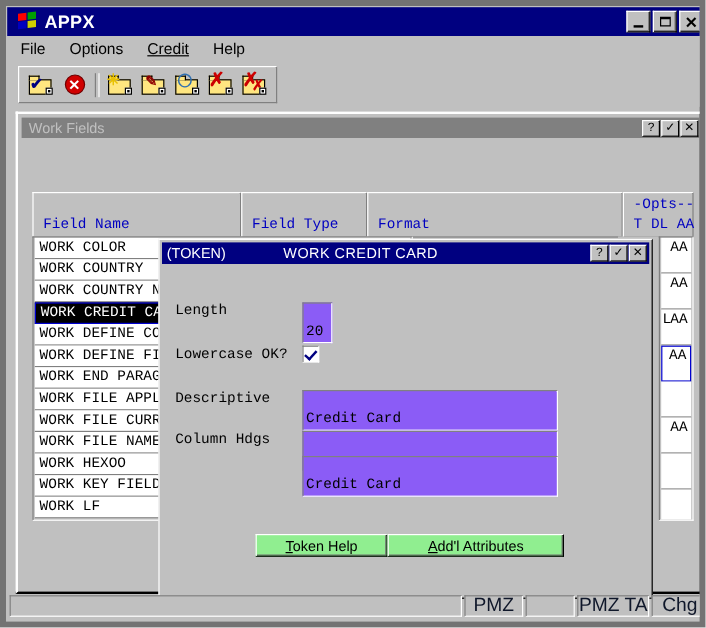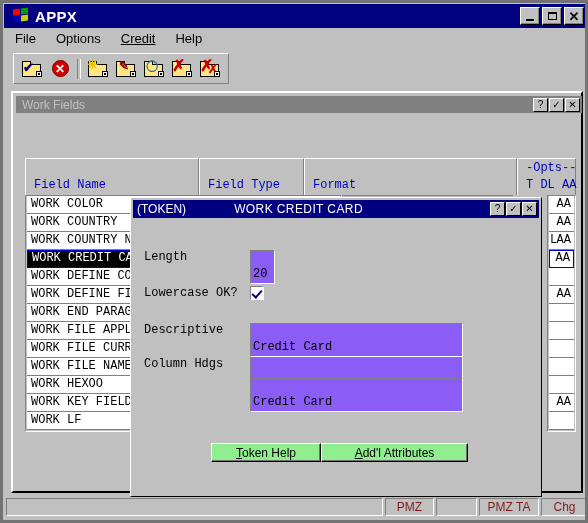--- a/index.html
+++ b/index.html
@@ -12,21 +12,21 @@
     font-size: 12px;
     -webkit-font-smoothing: none;
   }
   #app {
     position: relative;
     width: 588px;
     height: 523px;
     overflow: hidden;
     background: #c0c0c0;
     box-sizing: border-box;
-    border: 3px solid #737373;
+    border: 5px solid #737373;
   }
   .out2 {
     border-top: 2px solid #ffffff;
     border-left: 2px solid #ffffff;
     border-right: 2px solid #000000;
     border-bottom: 2px solid #000000;
   }
 
   
   #titlebar {
@@ -282,21 +282,21 @@
     width: 29px; height: 237px;
     border-top: 1px solid #808080;
     border-left: 1px solid #808080;
     border-right: 1px solid #ffffff;
     border-bottom: 1px solid #ffffff;
     box-sizing: border-box;
     background: #c0c0c0;
     overflow: hidden;
   }
   .orow {
-    height: 18px;
+    height: 30px;
     background: #ffffff;
     border-bottom: 1px solid #808080;
     box-sizing: border-box;
     font-family: "Liberation Mono", monospace;
     font-size: 12px;
     color: #000000;
     line-height: 17px;
     text-align: right;
     padding-right: 3px;
     margin: 0 1px;
@@ -427,22 +427,22 @@
     height: 18px;
     background: #c0c0c0;
     border-top: 1px solid #808080;
     border-left: 1px solid #808080;
     border-right: 1px solid #ffffff;
     border-bottom: 1px solid #ffffff;
     box-sizing: border-box;
     display: flex;
     align-items: center;
     justify-content: center;
-    font-size: 12px;
-    color: #7f1d1d;
+    font-size: 16px;
+    color: #0f172a;
   }
 </style>
 </head>
 <body>
 
 <div id="app">
 
   <div id="titlebar">
     <div id="app-logo">
       <span class="pane p1"></span>

